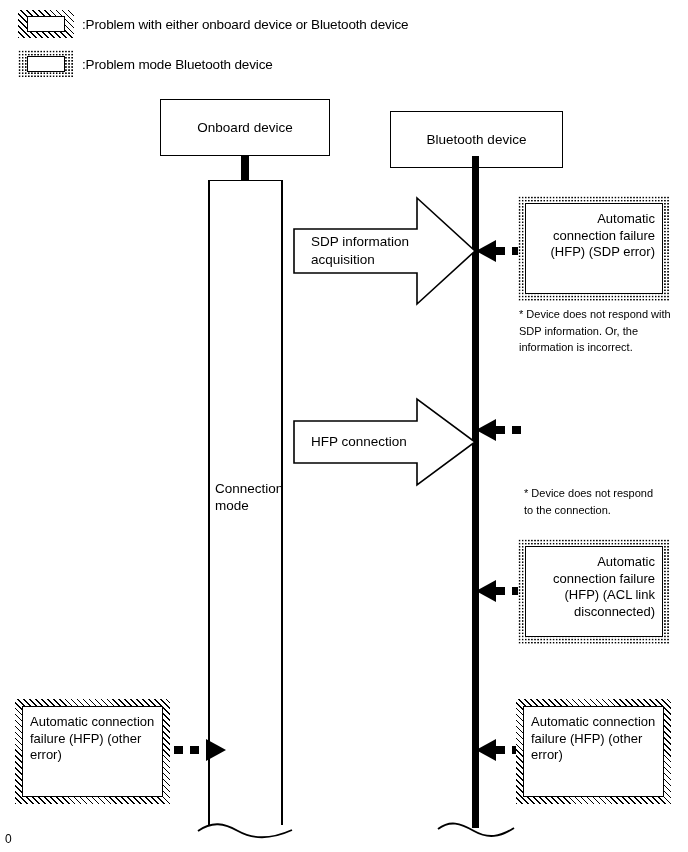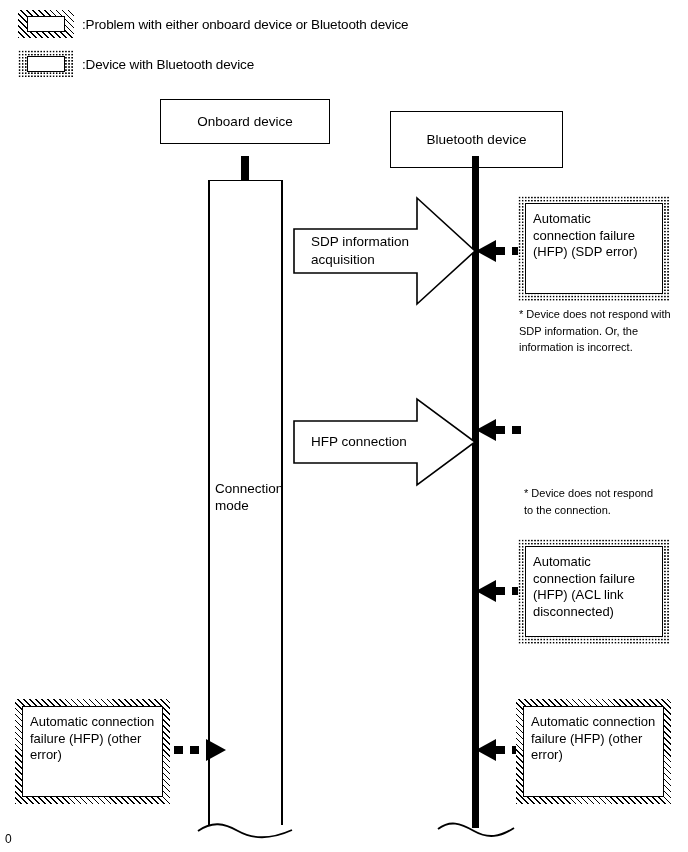--- a/index.html
+++ b/index.html
@@ -45,20 +45,21 @@
     background-image: repeating-linear-gradient(
       45deg,
       #000000 0px, #000000 1.1px,
       #ffffff 1.1px, #ffffff 4.2px
     );
   }
   .dot-bg {
     background-color: #ffffff;
     background-image: radial-gradient(#000000 41%, transparent 42%);
     background-size: 3.1px 3.1px;
+    text-align: right;
   }
   .legend-label {
     font-size: 13.5px;
     margin-left: 8px;
     white-space: nowrap;
     letter-spacing: -0.15px;
   }
 
   
   .hdr-box {
@@ -157,24 +158,24 @@
     <div class="legend-swatch hatch-bg">
       <div class="inner"></div>
     </div>
     <div class="legend-label">:Problem with either onboard device or Bluetooth device</div>
   </div>
 
   <div class="legend-row" style="left:18px; top:50px;">
     <div class="legend-swatch dot-bg">
       <div class="inner"></div>
     </div>
-    <div class="legend-label">:Device with Bluetooth device</div>
-  </div>
-
-  <div class="hdr-box" style="left:160px; top:99px; width:170px; height:45px;">
+    <div class="legend-label">:Problem mode Bluetooth device</div>
+  </div>
+
+  <div class="hdr-box" style="left:160px; top:99px; width:170px; height:57px;">
     <span>Onboard device</span>
   </div>
 
   <div class="hdr-box" style="left:390px; top:99px; width:173px; height:57px;margin-top:12px;">
     <span>Bluetooth device</span>
   </div>
 
   <div class="stub" style="left:241px; top:156px; width:8px; height:24px;"></div>
   <div class="stub" style="left:472px; top:156px; width:7px; height:24px;"></div>
 

